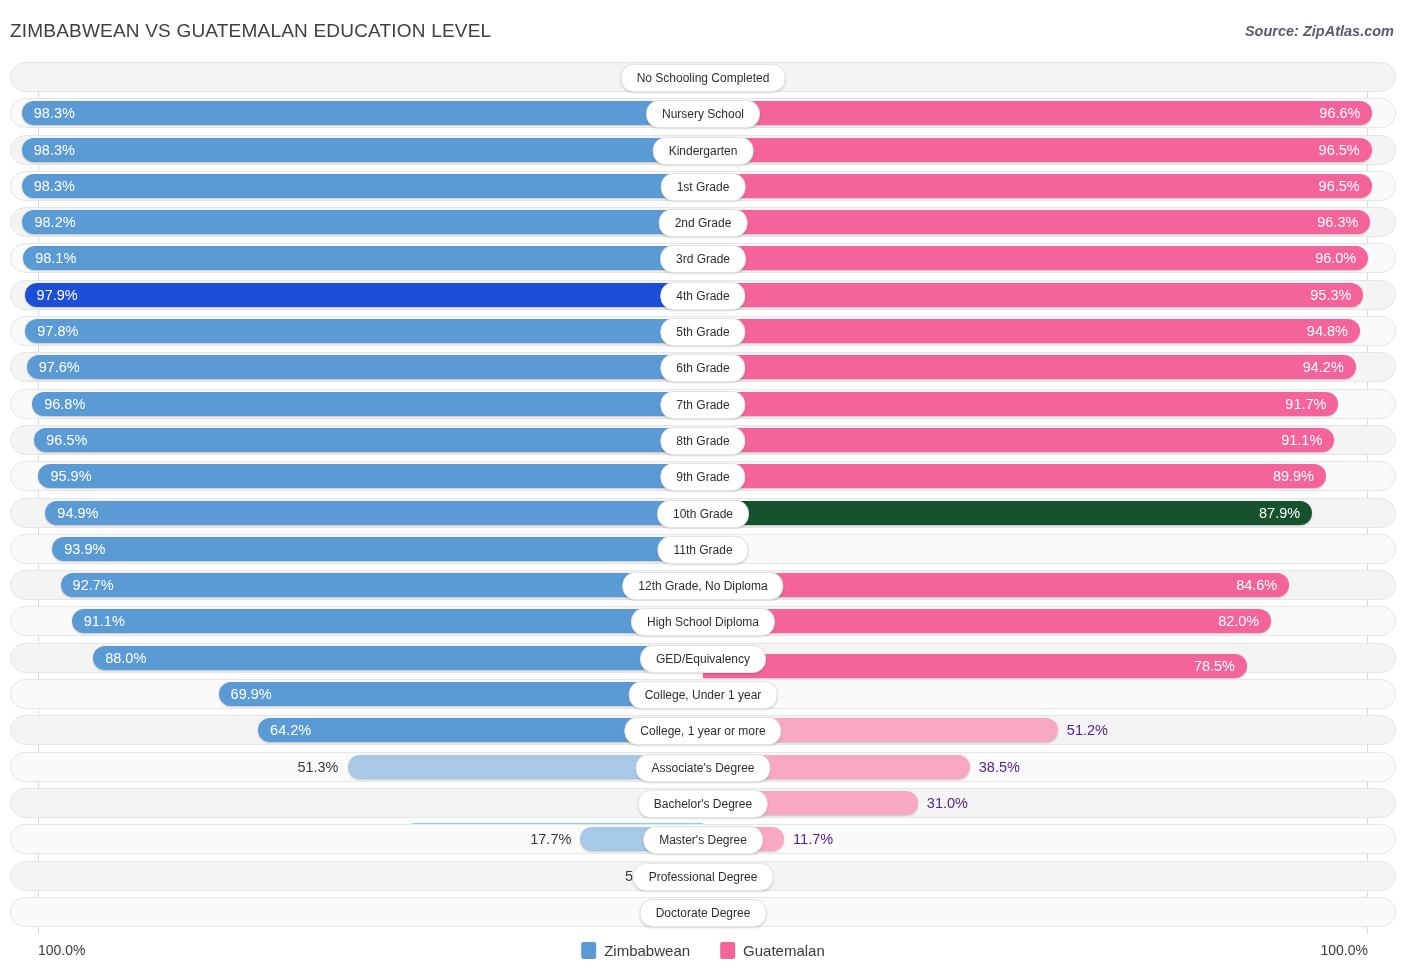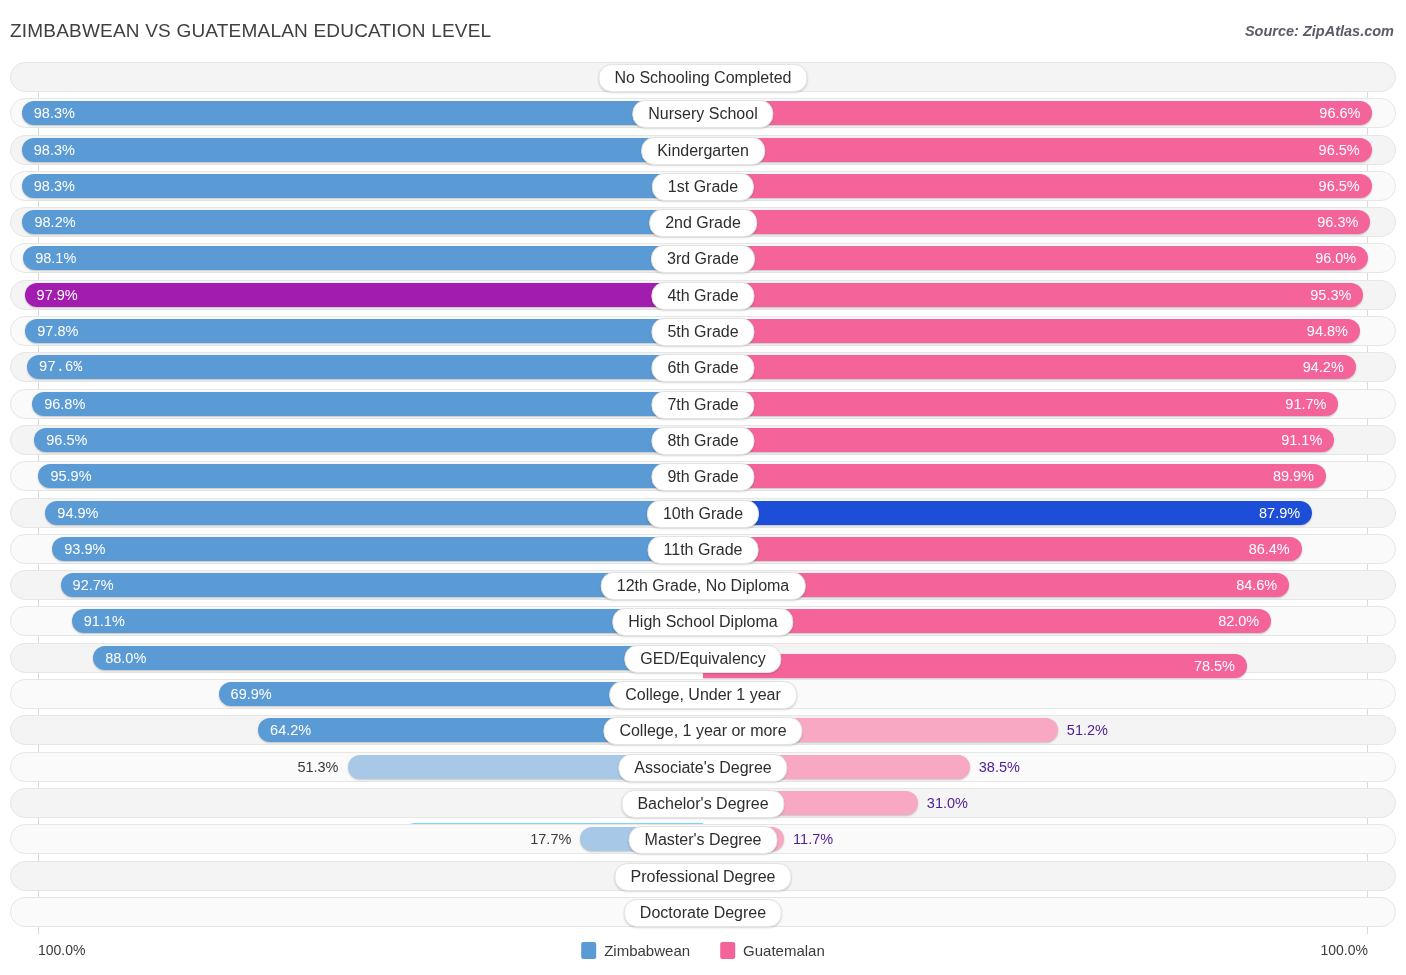--- a/index.html
+++ b/index.html
@@ -147,21 +147,21 @@
     position: absolute;
     left: 50%;
     top: 2px;
     transform: translateX(-50%);
     height: 26px;
     line-height: 26px;
     padding: 0 15px;
     background: #ffffff;
     border: 1px solid #e3e3e3;
     border-radius: 13px;
-    font-size: 16px;
+    font-size: 12px;
     color: #2e2e2e;
     white-space: nowrap;
     box-shadow: 0 1px 2px rgba(0,0,0,.16);
     z-index: 5;
   }
 
   
   .footer {
     position: absolute;
     left: 0;
@@ -297,21 +297,21 @@
           <div class="half right">
             <div class="bar right" style="width: 96%; background: rgb(244, 100, 154);">
               <span class="val inside-right">96.0%</span>
             </div>
           </div>
           <div class="cat-pill">3rd Grade</div>
         </div>
         <div class="row">
           <div class="track"></div>
           <div class="half left">
-            <div class="bar left" style="width: 97.9%; background: #a21caf;">
+            <div class="bar left" style="width: 97.9%; background: #1d4ed8;">
               <span class="val inside-left">97.9%</span>
             </div>
           </div>
           <div class="half right">
             <div class="bar right" style="width: 95.3%; background: rgb(244, 100, 154);">
               <span class="val inside-right">95.3%</span>
             </div>
           </div>
           <div class="cat-pill">4th Grade</div>
         </div>
@@ -325,21 +325,21 @@
           <div class="half right">
             <div class="bar right" style="width: 94.8%; background: rgb(244, 100, 154);">
               <span class="val inside-right">94.8%</span>
             </div>
           </div>
           <div class="cat-pill">5th Grade</div>
         </div>
         <div class="row">
           <div class="track"></div>
           <div class="half left">
-            <div class="bar left" style="width: 97.6%; background: rgb(91, 155, 213); font-family: Liberation Mono, monospace;">
+            <div class="bar left" style="width: 97.6%; background: rgb(91, 155, 213);">
               <span class="val inside-left">97.6%</span>
             </div>
           </div>
           <div class="half right">
             <div class="bar right" style="width: 94.2%; background: rgb(244, 100, 154);">
               <span class="val inside-right">94.2%</span>
             </div>
           </div>
           <div class="cat-pill">6th Grade</div>
         </div>
@@ -386,36 +386,31 @@
           <div class="cat-pill">9th Grade</div>
         </div>
         <div class="row">
           <div class="track"></div>
           <div class="half left">
             <div class="bar left" style="width: 94.9%; background: rgb(91, 155, 213);">
               <span class="val inside-left">94.9%</span>
             </div>
           </div>
           <div class="half right">
-            <div class="bar right" style="width: 87.9%; background: #1d4ed8;">
+            <div class="bar right" style="width: 87.9%; background: #14532d;">
               <span class="val inside-right">87.9%</span>
             </div>
           </div>
           <div class="cat-pill">10th Grade</div>
         </div>
         <div class="row alt">
           <div class="track"></div>
           <div class="half left">
             <div class="bar left" style="width: 93.9%; background: rgb(91, 155, 213);">
               <span class="val inside-left">93.9%</span>
-            </div>
-          </div>
-          <div class="half right">
-            <div class="bar right" style="width: 86.4%; background: rgb(244, 100, 154);">
-              <span class="val inside-right">86.4%</span>
             </div>
           </div>
           <div class="cat-pill">11th Grade</div>
         </div>
         <div class="row">
           <div class="track"></div>
           <div class="half left">
             <div class="bar left" style="width: 92.7%; background: rgb(91, 155, 213);">
               <span class="val inside-left">92.7%</span>
             </div>

